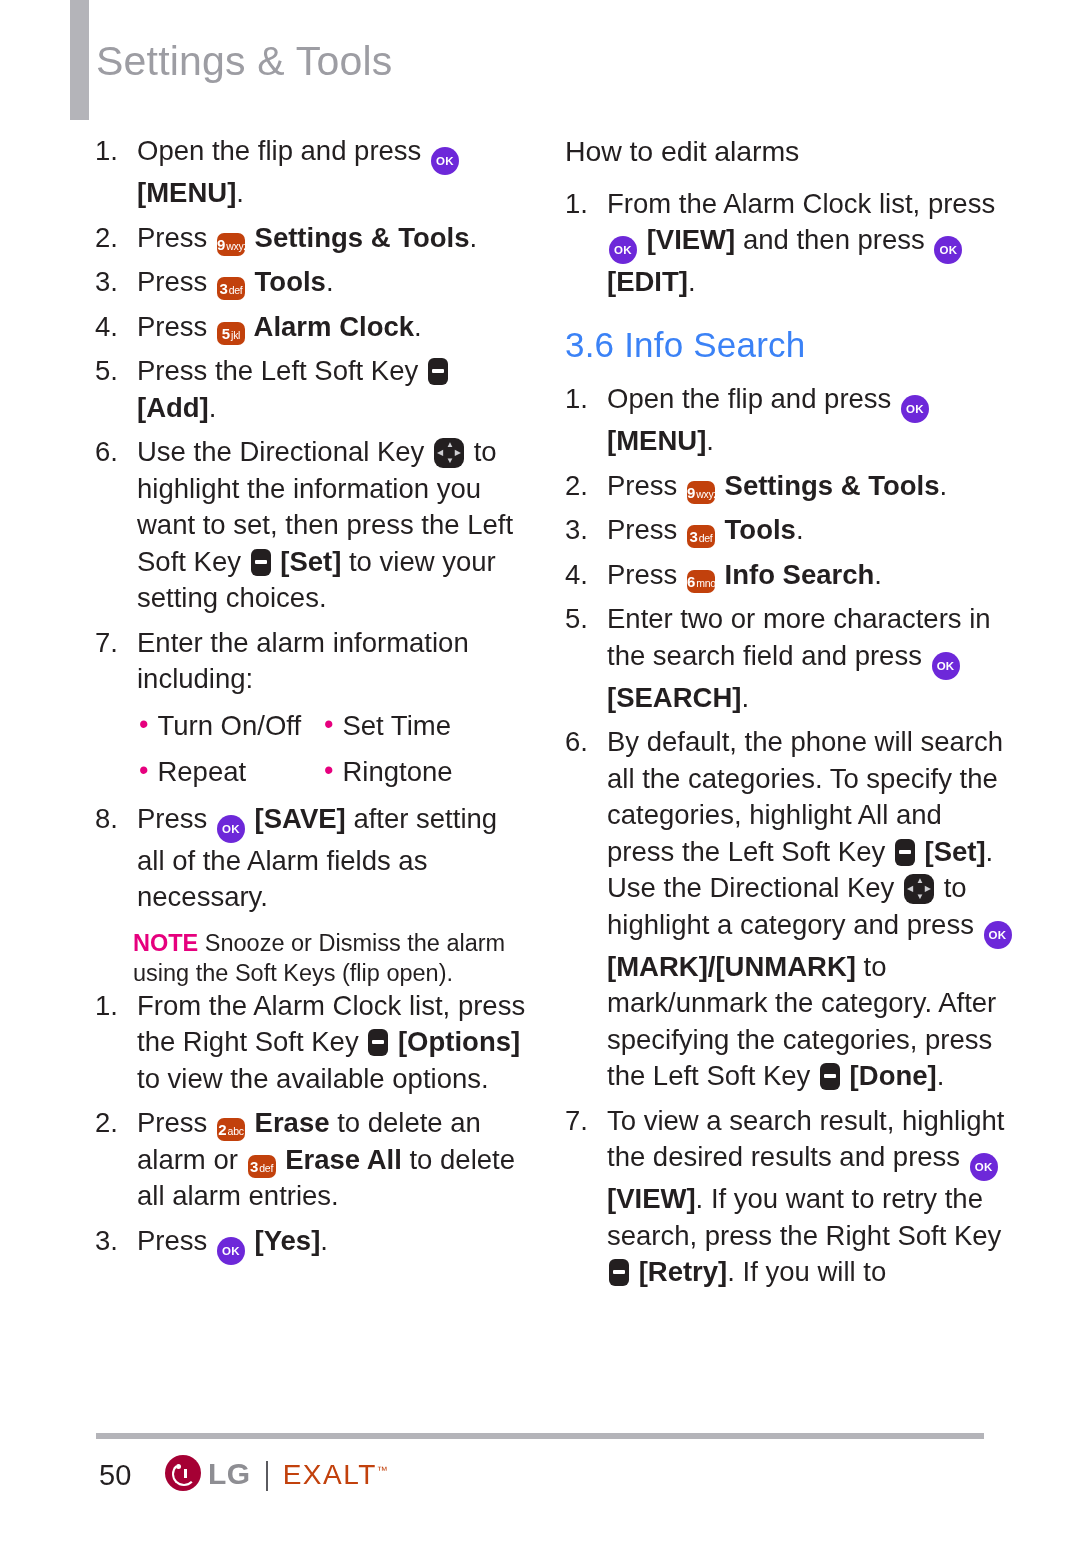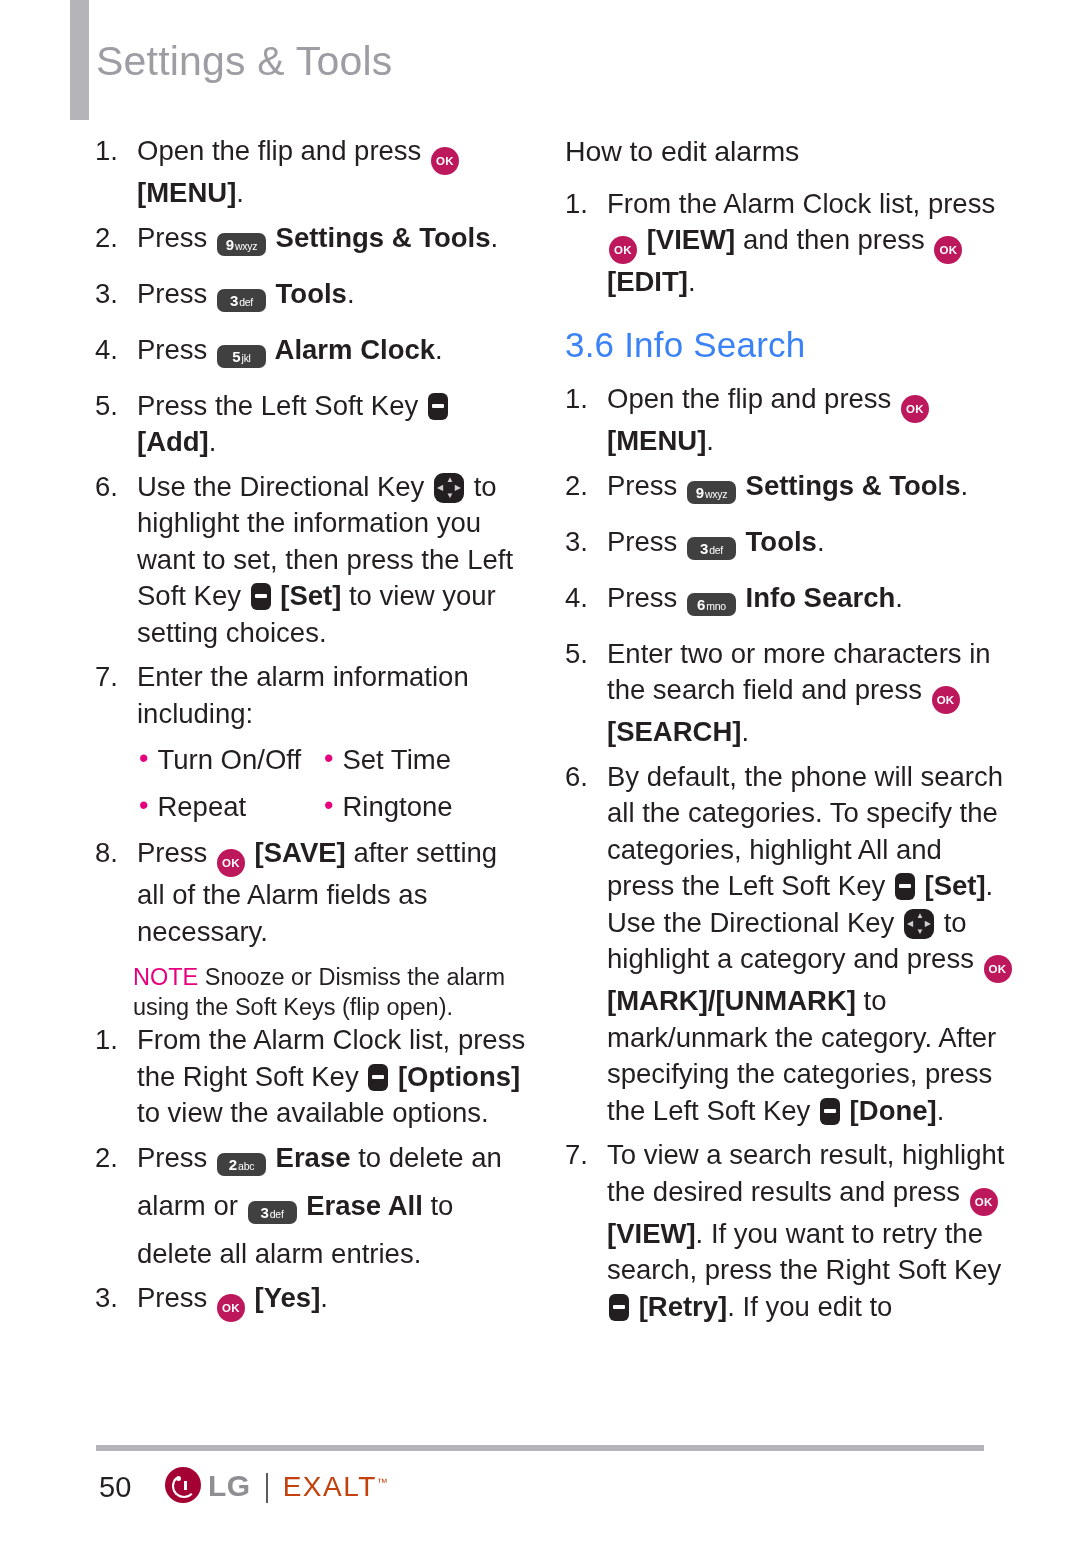--- a/index.html
+++ b/index.html
@@ -92,21 +92,21 @@
   .b { font-weight: bold; }
 
   
   .note {
     font-size: 23.5px;
     line-height: 30px;
     margin: 12px 0 0 38px;
   }
   .note .note-label {
     color: #e6007e;
-    font-weight: normal;
+    font-weight: bold;
   }
 
   
   .bullets {
     margin: 10px 0 10px 44px;
     width: 370px;
   }
   .bullet-row {
     display: flex;
     margin-bottom: 10px;
@@ -123,46 +123,46 @@
 
   
   .key {
     display: inline-block;
     vertical-align: -4px;
     position: relative;
   }
 
   
   .key-num {
-    width: 49px; height: 23px;
-    background: #404040;
+    width: 28px; height: 23px;
+    background: #c2410c;
     border-radius: 7px;
     color: #ffffff;
     font-size: 13px;
     line-height: 23px;
     text-align: center;
     white-space: nowrap;
-    margin: 12px 2px;
+    margin: 0 2px;
     letter-spacing: 0px;
     vertical-align: -3px;
   }
   .key-num .digit {
     font-weight: bold;
     font-size: 15px;
     padding-right: 1px;
   }
   .key-num .letters {
     font-size: 10.5px;
     letter-spacing: -0.3px;
   }
 
   
   .key-ok {
     width: 28px; height: 28px;
-    background: #be185d;
+    background: #6d28d9;
     border-radius: 50%;
     color: #ffffff;
     font-size: 11.5px;
     font-weight: bold;
     line-height: 28px;
     text-align: center;
     margin: 0 2px;
     vertical-align: -5px;
     letter-spacing: 0.3px;
   }
@@ -199,21 +199,21 @@
     line-height: 8px;
   }
   .key-dir .up    { left: 12px; top: 3px; }
   .key-dir .down  { left: 12px; bottom: 3px; }
   .key-dir .left  { left: 3px;  top: 11px; }
   .key-dir .right { right: 3px; top: 11px; }
 
   
   .footer {
     position: absolute;
-    left: 0; bottom: 0;
+    left: 0; bottom: 12px;
     width: 1080px;
     height: 120px;
   }
   .footer-rule {
     position: absolute;
     left: 96px; top: 14px;
     width: 888px; height: 6px;
     background: #b4b4b9;
   }
   .page-num {
@@ -400,21 +400,21 @@
         <div class="step">
           <span class="num">5.</span>
           <span class="body"><span>Enter two or more characters in the search field and press </span><span class="key key-ok">OK</span><span class="b"> [SEARCH]</span><span>.</span></span>
         </div>
         <div class="step">
           <span class="num">6.</span>
           <span class="body"><span>By default, the phone will search all the categories. To specify the categories, highlight All and press the Left Soft Key </span><span class="key key-soft"></span><span class="b"> [Set]</span><span>. Use the Directional Key </span><span class="key key-dir"><span class="up">▲</span><span class="down">▼</span><span class="left">◀</span><span class="right">▶</span></span><span> to highlight a category and press </span><span class="key key-ok">OK</span><span class="b"> [MARK]/[UNMARK]</span><span> to mark/unmark the category. After specifying the categories, press the Left Soft Key </span><span class="key key-soft"></span><span class="b"> [Done]</span><span>.</span></span>
         </div>
         <div class="step">
           <span class="num">7.</span>
-          <span class="body"><span>To view a search result, highlight the desired results and press </span><span class="key key-ok">OK</span><span class="b"> [VIEW]</span><span>. If you want to retry the search, press the Right Soft Key </span><span class="key key-soft"></span><span class="b"> [Retry]</span><span>. If you edit to</span></span>
+          <span class="body"><span>To view a search result, highlight the desired results and press </span><span class="key key-ok">OK</span><span class="b"> [VIEW]</span><span>. If you want to retry the search, press the Right Soft Key </span><span class="key key-soft"></span><span class="b"> [Retry]</span><span>. If you will to</span></span>
         </div>
       </div>
   </div>
 
 </div>
 
 <div class="footer">
   <div class="footer-rule"></div>
   <div class="page-num">50</div>
   <div class="logo">

